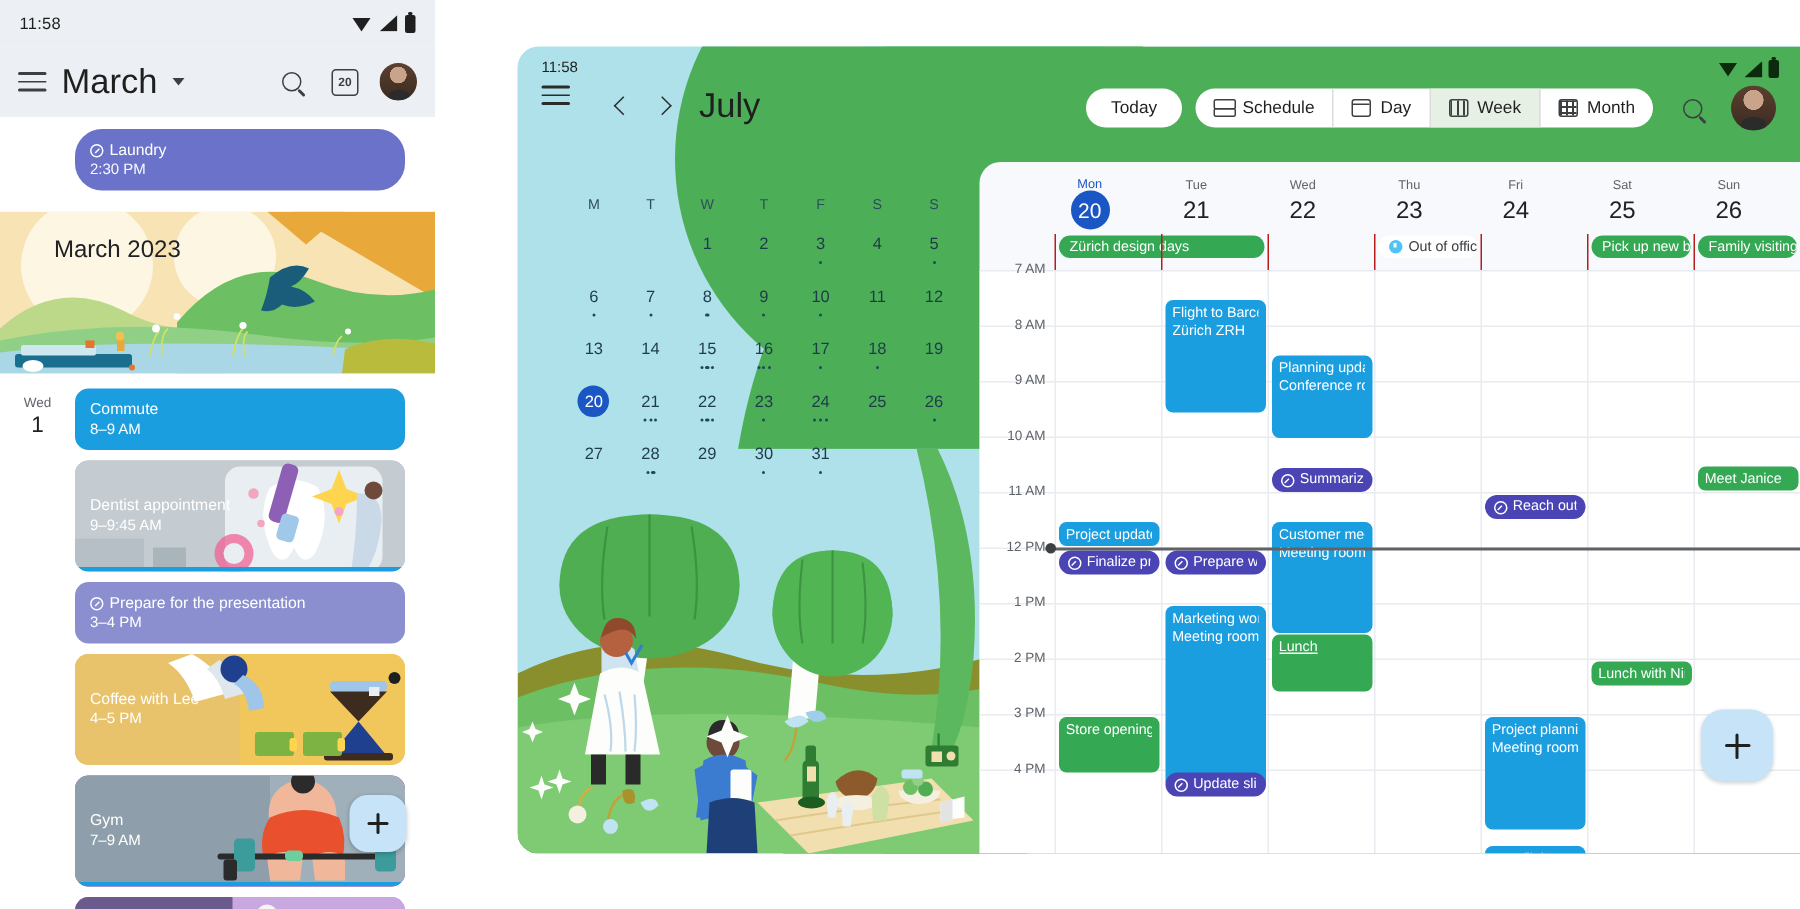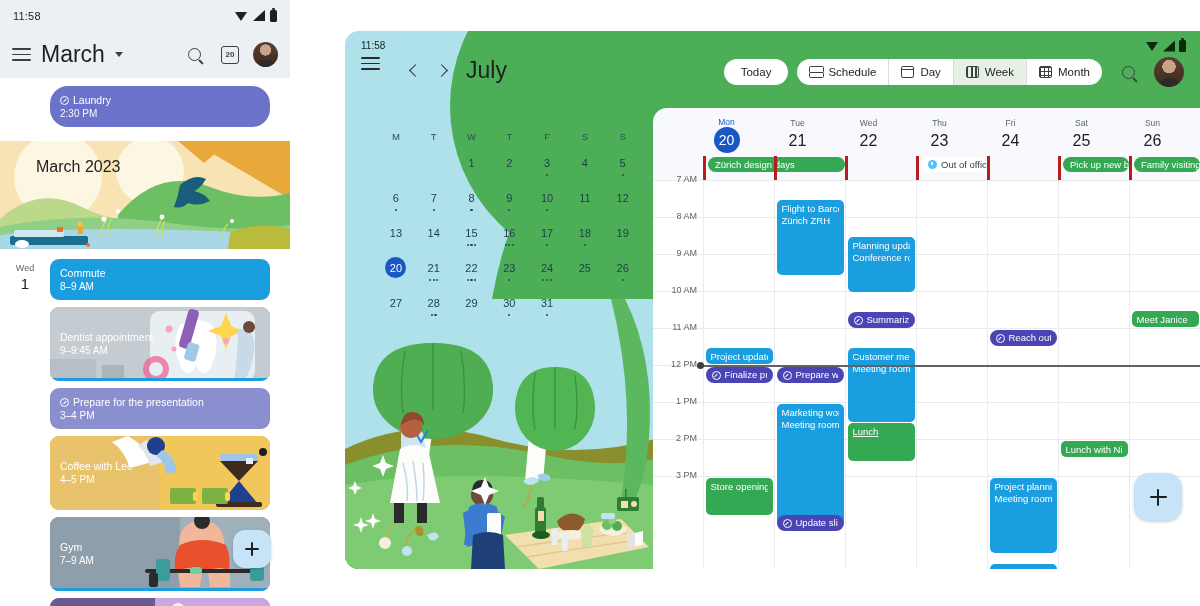--- a/index.html
+++ b/index.html
@@ -172,21 +172,21 @@
   #wk-daybar { display:flex; padding-left:38px; height:48px;align-items:center; }
   #wk-daybar .dcol { width:71px; text-align:center; padding-top:5px;}
   #wk-daybar .dw { font-size:8.5px; color:#5f6368; line-height:11px;}
   #wk-daybar .dw.sel { color:#1a56c4; }
   #wk-daybar .dn { font-size:16px; color:#202124; line-height:22px; margin-top:1px;}
   #wk-daybar .dn.sel {
     display:inline-flex;align-items:center;justify-content:center;
     width:26px;height:26px;border-radius:50%;background:#1a56c4;color:#fff;font-size:14px;margin-top:-1px;
   }
   #wk-allday { display:flex; padding-left:50px; height:24px; position:relative;}
-  #wk-allday .acol { width:71px; position:relative; border-left:3px solid #b91c1c;}
+  #wk-allday .acol { width:71px; position:relative; border-left:1px solid #b91c1c;}
   .ad-chip {
     position:absolute; left:2px; top:1px; height:15px; border-radius:8px; color:#fff;
     font-size:9.5px; line-height:15px; padding:0 7px; white-space:nowrap; overflow:hidden;
     display:flex; align-items:center; gap:4px;
   }
   .ooo-ico { width:9px;height:9px;border-radius:50%;background:#4fc3f7; position:relative; flex:none;}
   .ooo-ico:after{content:"";position:absolute;left:3.4px;top:1.6px;width:1.4px;height:3.4px;background:#fff;}
   #wk-grid { position:absolute; left:0; top:72px; right:0; bottom:0; background:#fff; }
   .hour-row { height:37px; border-top:1px solid #e8ebf0; position:relative;}
   .hour-row .hlabel { position:absolute; left:0; top:-7px; width:44px; text-align:right; font-size:9px; color:#5f6368;}
@@ -748,20 +748,23 @@
           </div>
           <div class="hour-row">
             <span class="hlabel">1 PM</span>
           </div>
           <div class="hour-row">
             <span class="hlabel">2 PM</span>
           </div>
           <div class="hour-row">
             <span class="hlabel">3 PM</span>
           </div>
+          <div class="hour-row">
+            <span class="hlabel">4 PM</span>
+          </div>
         </div>
       <div id="wk-cols">
           <div class="c">
             <div class="tev" style="background: rgb(26, 158, 224); top: 168px; height: 16px;">
               <div class="tt">Project update</div>
             </div>
             <div class="tev task" style="background: rgb(74, 68, 181); top: 187px; height: 16px;">
               <span class="task-ring"></span>
               <div class="tt">Finalize presentation</div>
             </div>

